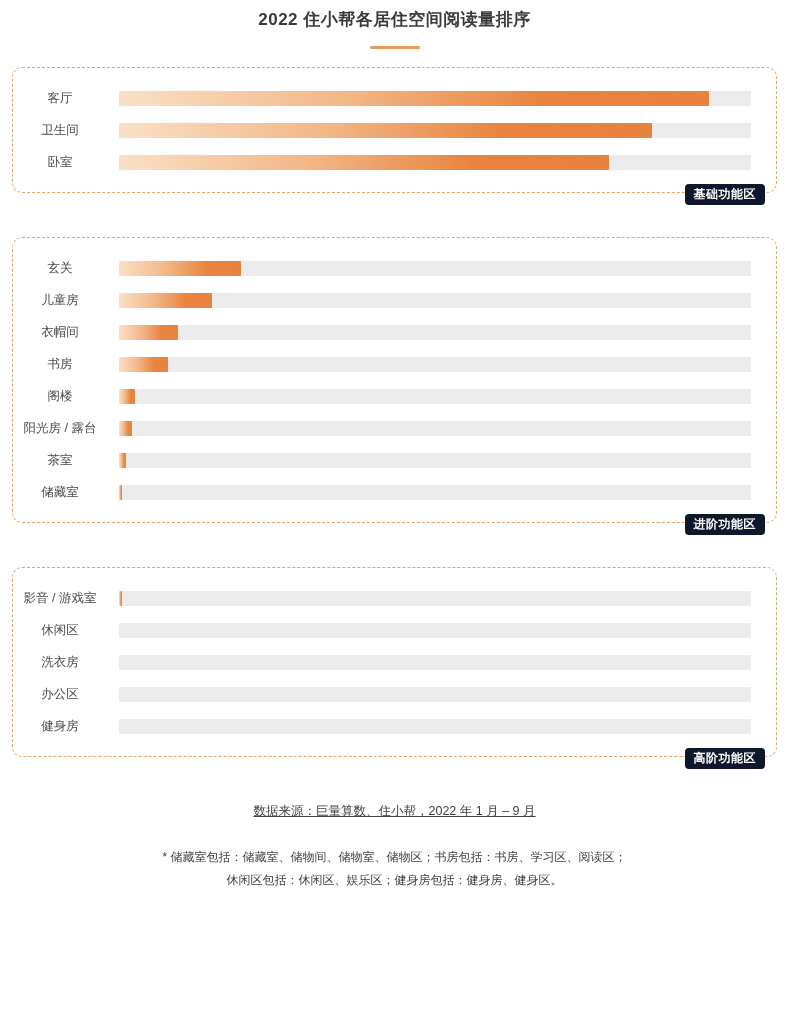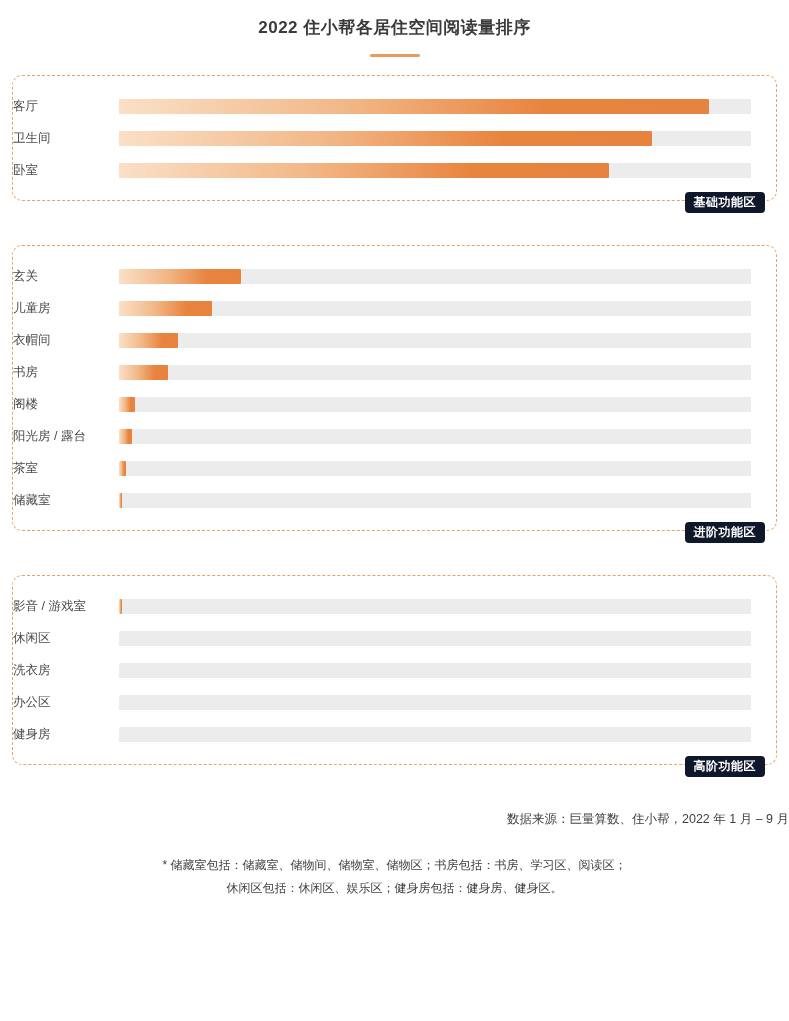--- a/index.html
+++ b/index.html
@@ -7,21 +7,21 @@
     width: 789px;
     height: 1021px;
     background: #ffffff;
     font-family: "Liberation Sans", "DejaVu Sans", sans-serif;
     color: #333333;
     overflow: hidden;
   }
   .page { width: 789px; height: 1021px; position: relative; }
 
   
-  .title-block { padding-top: 16px; text-align: center; }
+  .title-block { padding-top: 8px; text-align: center; }
   .chart-title {
     font-size: 17px;
     font-weight: bold;
     color: #3a3a3a;
     letter-spacing: .5px;
   }
   .title-rule {
     width: 50px; height: 3px;
     background: #E89B5E;
     margin: 15px auto 0 auto;
@@ -55,21 +55,21 @@
   }
 
   
   .row {
     display: flex;
     align-items: center;
     height: 32px;
   }
   .row-label {
     width: 106px;
-    text-align: left;
+    text-align: center;
     padding-right: 12px;
     font-size: 12.5px;
     color: #4a4a4a;
     white-space: nowrap;
     flex: 0 0 106px;
   }
   .track {
     position: relative;
     height: 15px;
     background: #ECECEC;
@@ -80,24 +80,25 @@
   }
   .bar {
     position: absolute;
     left: 0; top: 0; bottom: 0;
     background-image: linear-gradient(to right, #FAE0C6 0%, #F2B888 38%, #E9843F 72%, #E8833F 100%);
     border-radius: 1px;
   }
 
   
   .source {
-    text-align: right;
+    text-align: center;
     font-size: 12.5px;
     color: #3f3f3f;
     margin-top: 24px;
+    text-decoration: underline;
   }
   .notes {
     margin-top: 26px;
     text-align: center;
     font-size: 12px;
     color: #3f3f3f;
     line-height: 1.95;
   }
   .notes div { white-space: nowrap; }
 </style>

